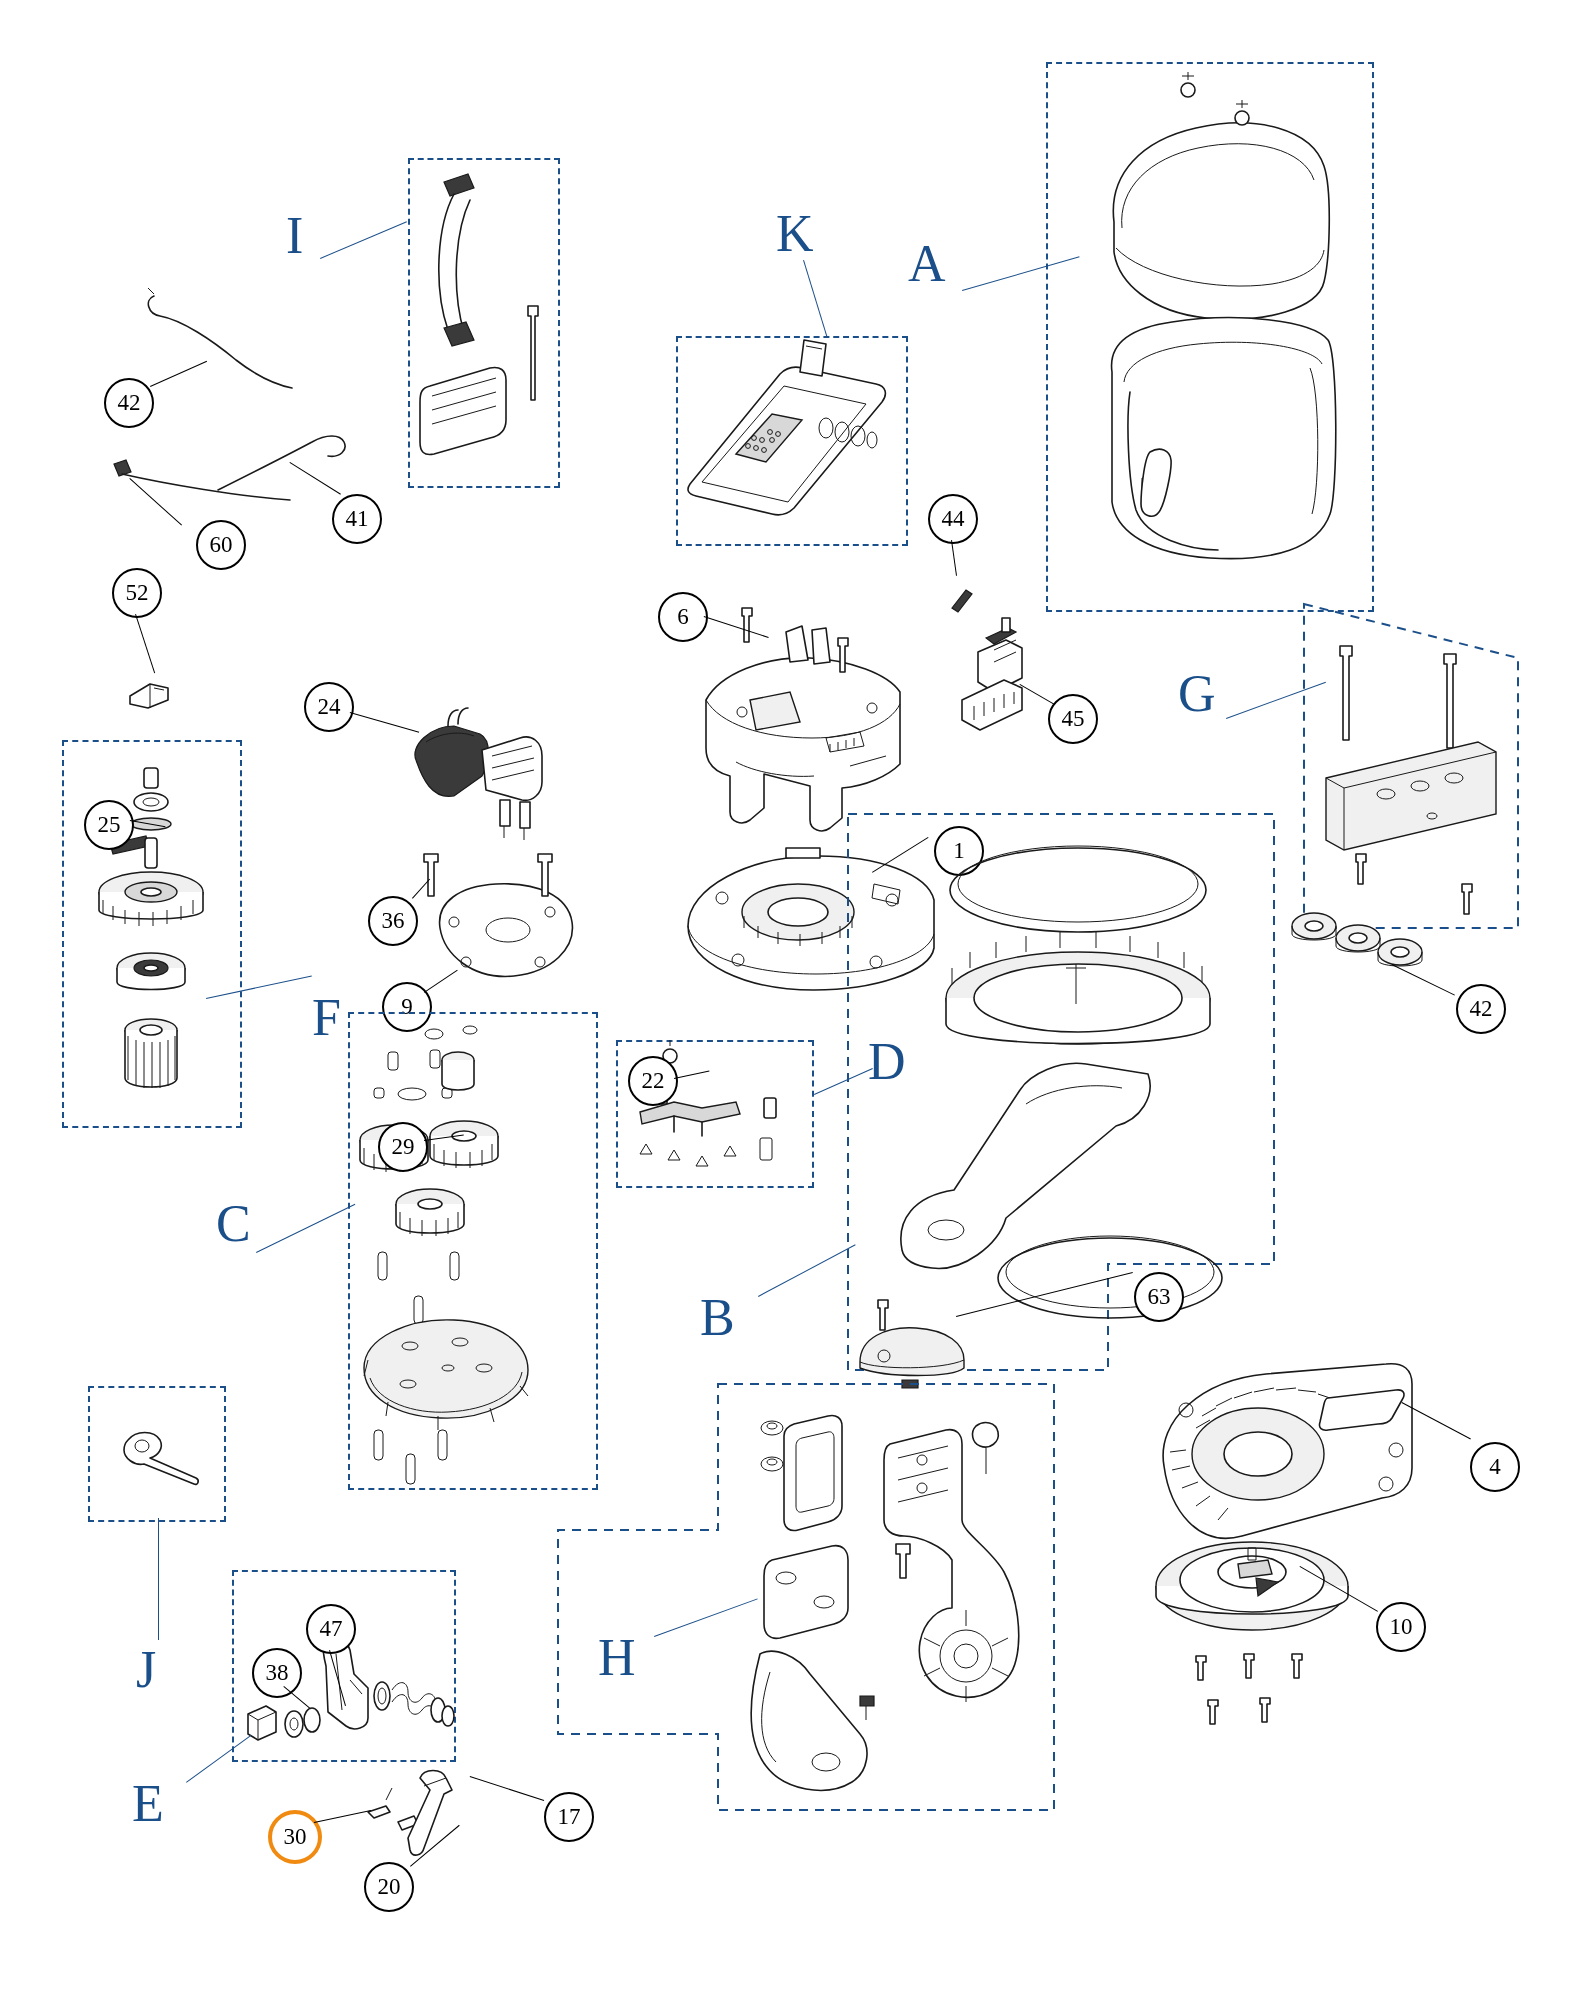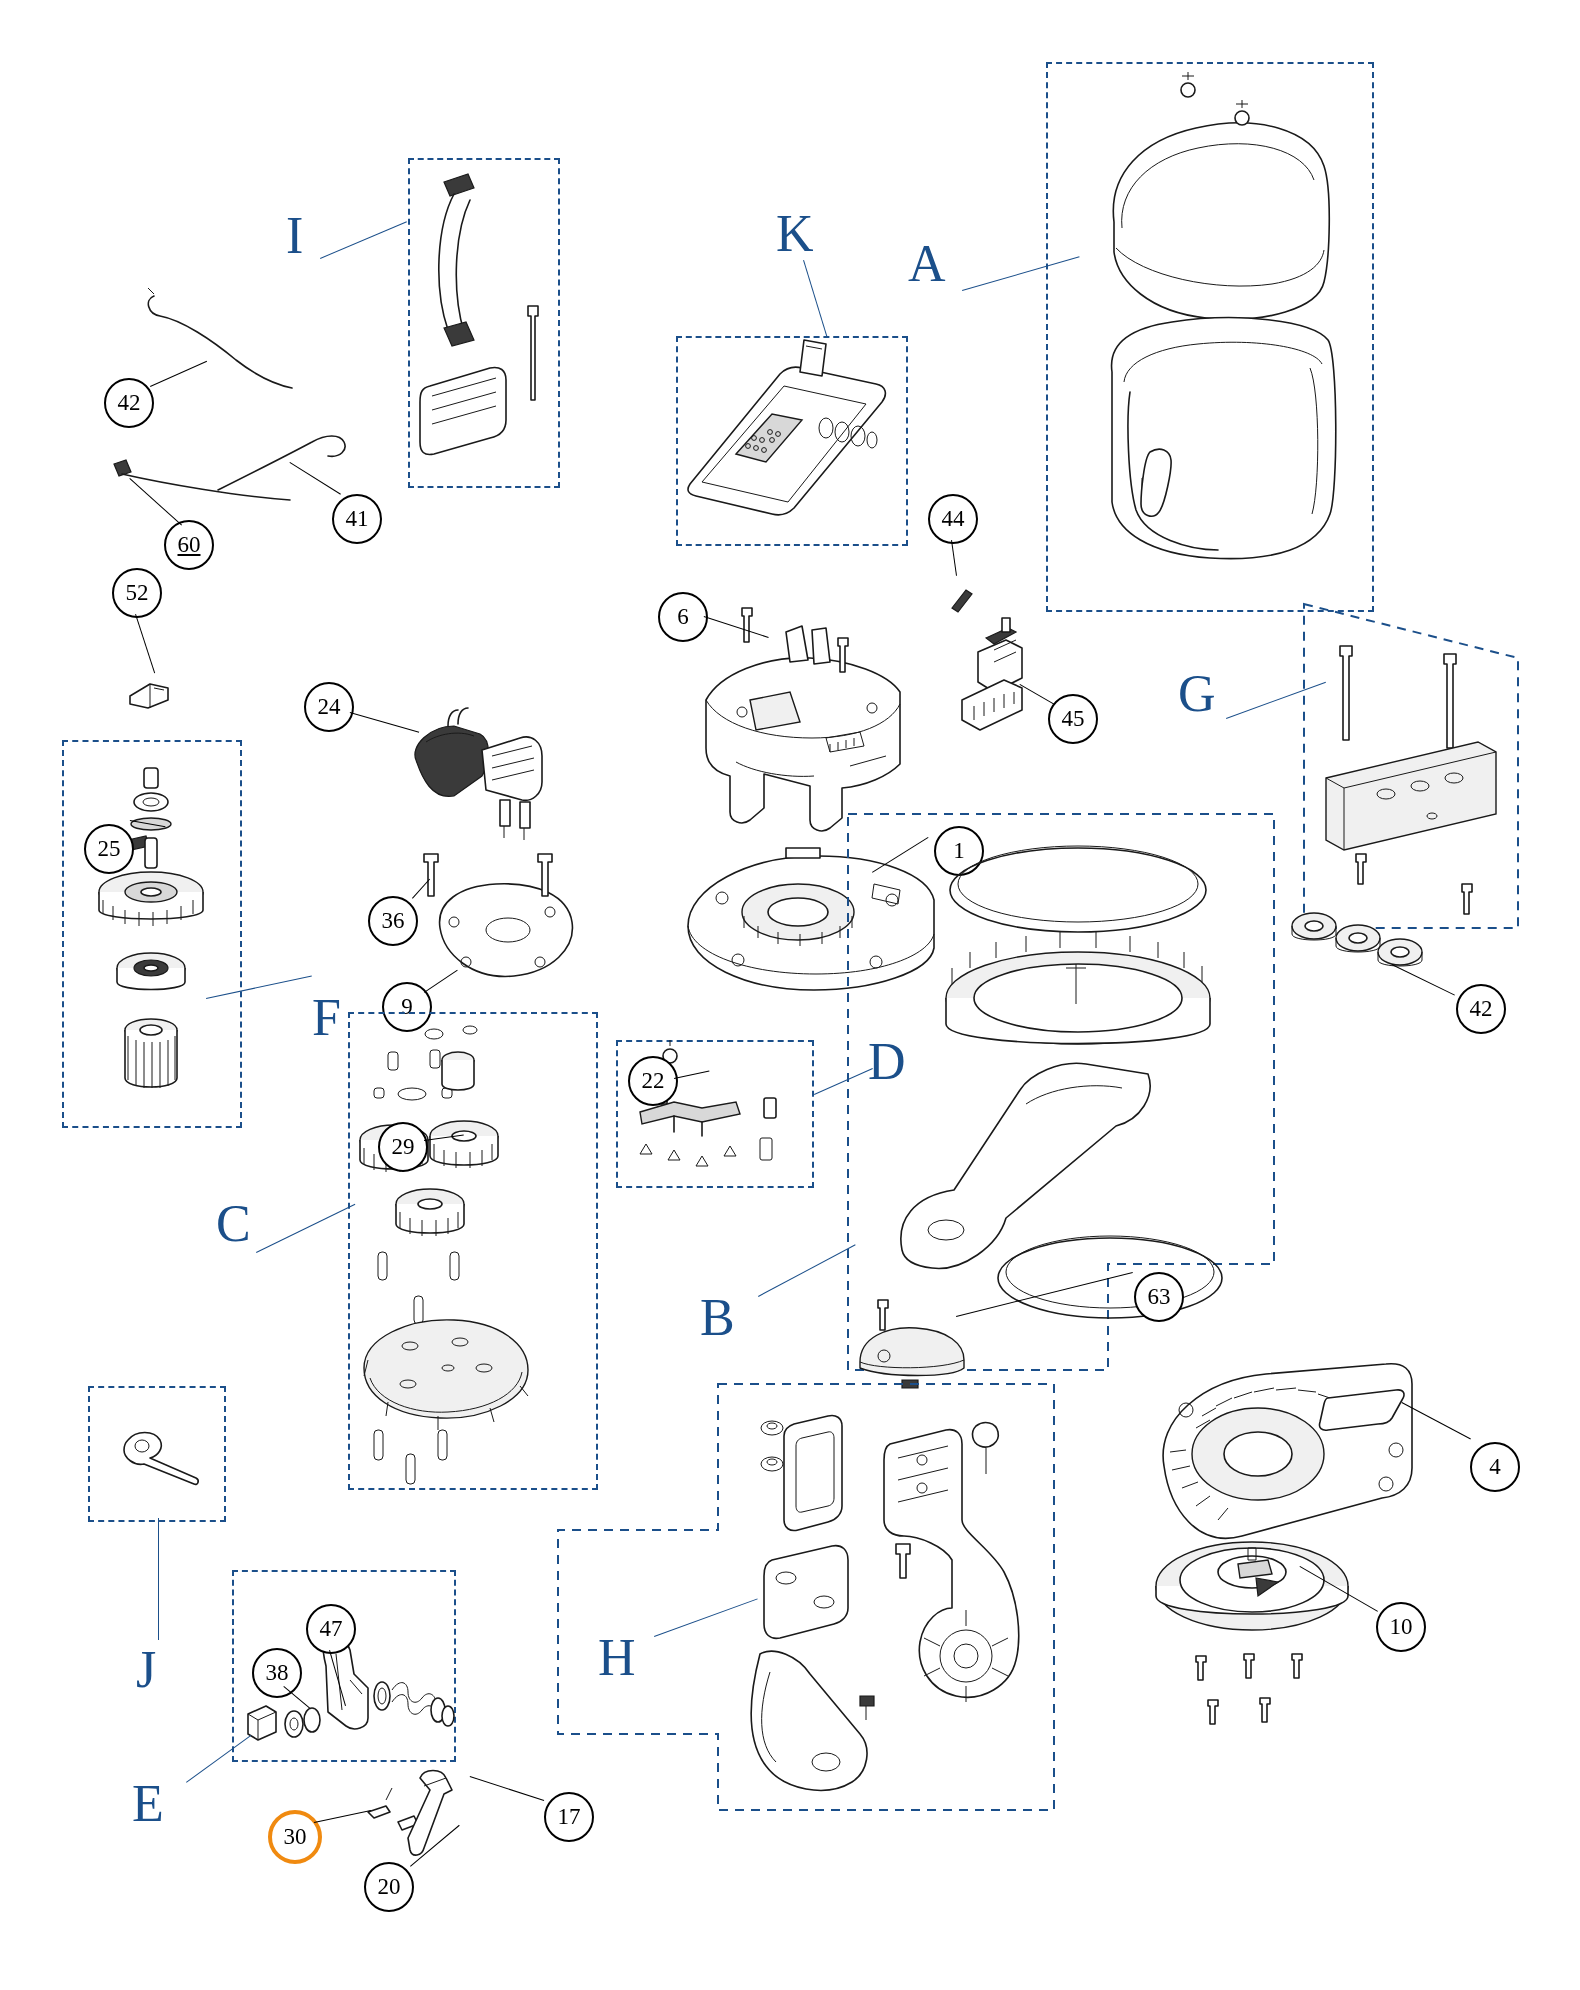--- a/index.html
+++ b/index.html
@@ -126,21 +126,21 @@
     <span>41</span>
   </div>
   <div class="ln blk" style="left:290px;top:462px;width:60px;transform:rotate(32deg);"></div>
 
   <div class="pt" style="left:108px;top:456px;">
     <svg width="190" height="82" viewBox="0 0 190 82">
       <path class="sfill-dk" d="M6 8 l12 -4 l5 12 l-12 4 Z"></path>
       <path class="s" d="M14 18 C58 28 128 40 182 44"></path>
     </svg>
   </div>
-  <div class="bub" style="left:164px;top:520px;text-decoration:underline;">
+  <div class="bub" style="left:196px;top:520px;">
     <span>60</span>
   </div>
   <div class="ln blk" style="left:130px;top:478px;width:70px;transform:rotate(42deg);"></div>
 
   <div class="bub" style="left:112px;top:568px;">
     <span>52</span>
   </div>
   <div class="ln blk" style="left:136px;top:614px;width:62px;transform:rotate(72deg);"></div>
   <div class="pt" style="left:124px;top:678px;">
     <svg width="52" height="34" viewBox="0 0 52 34">
@@ -178,21 +178,21 @@
         <path class="sf" d="M63 290 L63 338 C63 350 115 350 115 338 L115 290"></path>
         <ellipse class="sf" cx="89" cy="290" rx="11" ry="5"></ellipse>
         <g class="sthin">
           <path d="M66 296 l0 44 M74 300 l0 46 M82 302 l0 46 M90 302 l0 46 M98 302 l0 46 M106 300 l0 46 M113 296 l0 44"></path>
         </g>
       </g>
     </svg>
   </div>
   <div class="glabel" style="left:312px;top:992px;">F</div>
   <div class="ln" style="left:206px;top:998px;width:108px;transform:rotate(-12deg);"></div>
-  <div class="bub" style="left:84px;top:824px;">
+  <div class="bub" style="left:84px;top:800px;">
     <span>25</span>
   </div>
   <div class="ln blk" style="left:130px;top:820px;width:36px;transform:rotate(10deg);"></div>
 
   <div class="pt" style="left:396px;top:708px;">
     <svg width="180" height="150" viewBox="0 0 180 150">
       <path class="sfill-dk" d="M20 52 C14 38 34 18 58 18 L84 26 C96 32 94 56 86 68 L58 88 C36 92 26 70 20 52 Z"></path>
       <path class="sthin" d="M30 34 C42 26 62 22 78 28"></path>
       <path class="s" d="M52 18 C52 8 56 2 62 2 M62 16 C62 6 66 0 72 0"></path>
       <path class="sf" d="M86 42 L124 30 C136 26 146 34 146 48 L146 74 C146 86 136 94 126 92 L90 82 Z"></path>

